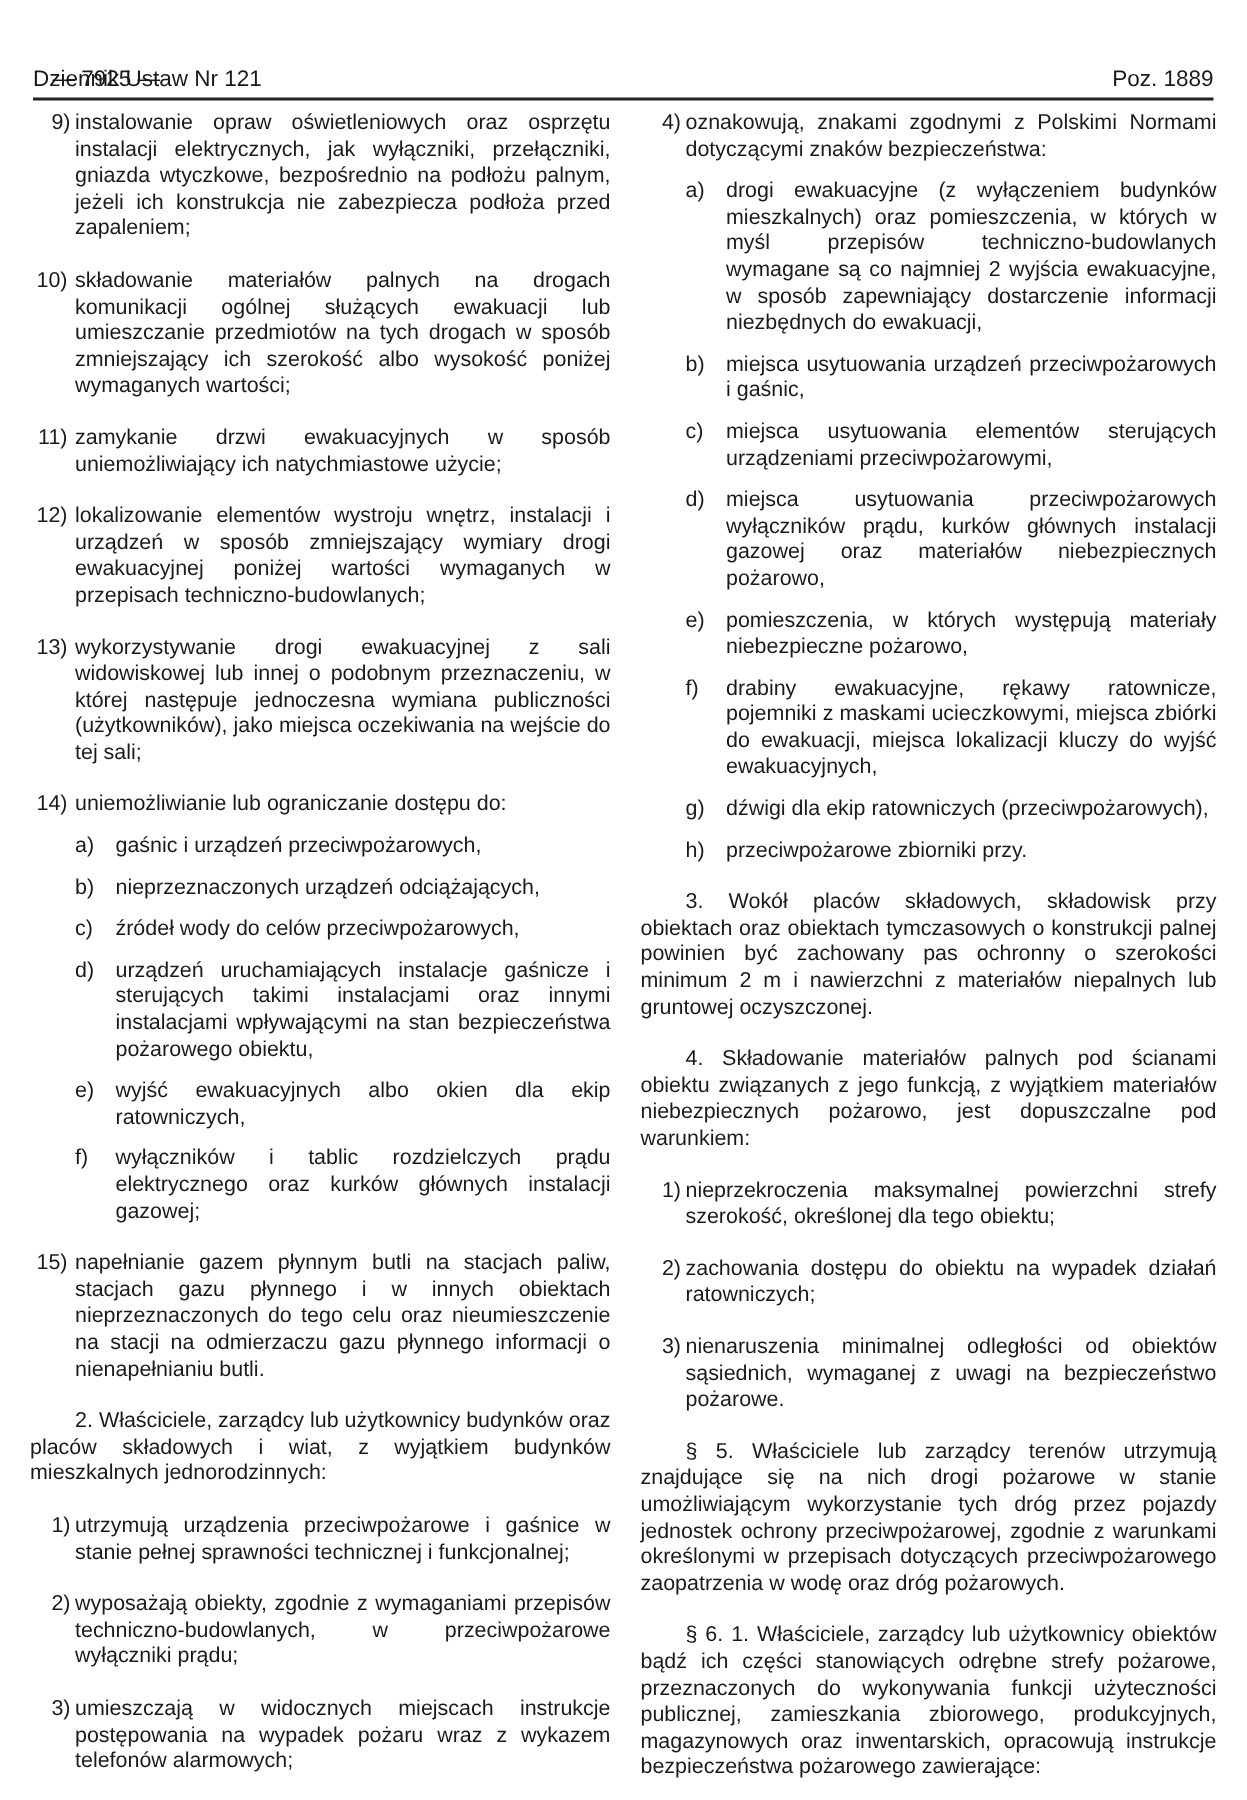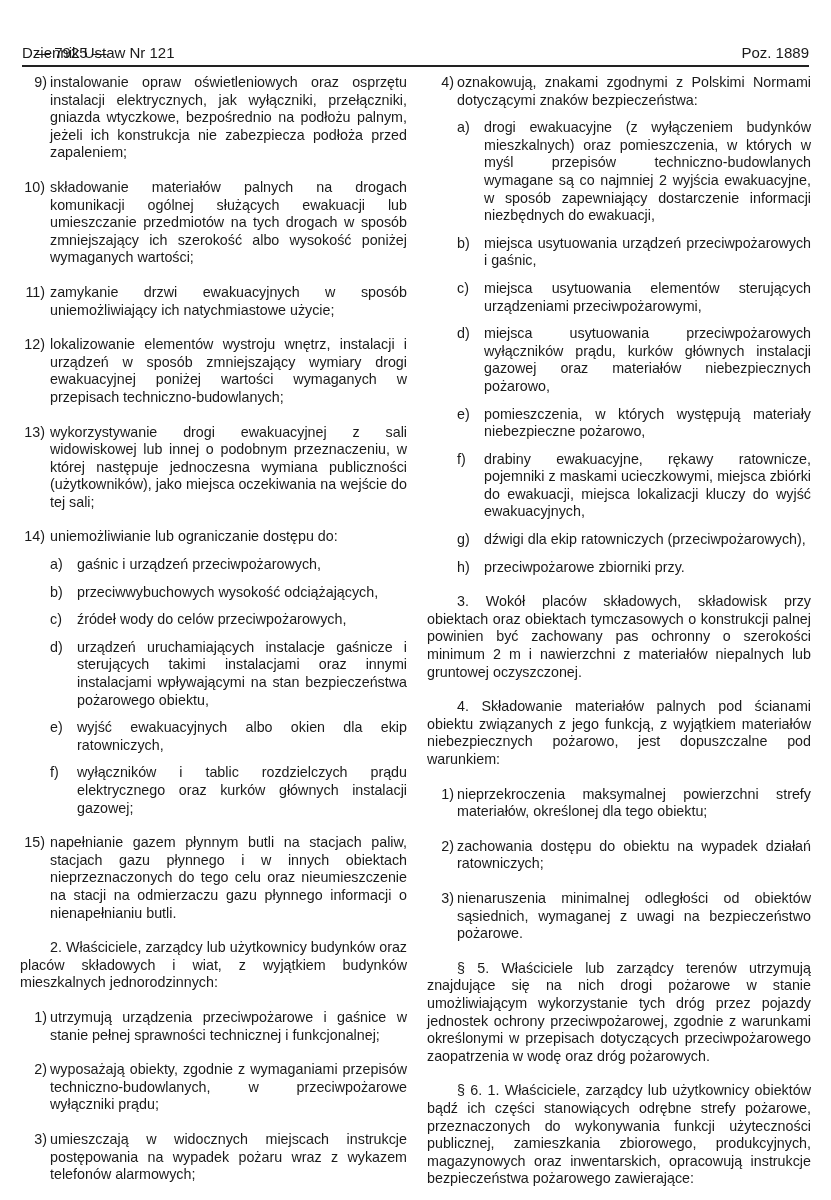--- a/index.html
+++ b/index.html
@@ -73,21 +73,21 @@
   <div class="item l1 wide" style="margin-bottom:10px;">
     <span class="num">14)</span>
     <span class="txt">uniemożliwianie lub ograniczanie dostępu do:</span>
   </div>
   <div class="item l2">
     <span class="num">a)</span>
     <span class="txt">gaśnic i urządzeń przeciwpożarowych,</span>
   </div>
   <div class="item l2">
     <span class="num">b)</span>
-    <span class="txt">przeciwwybuchowych wysokość odciążających,</span>
+    <span class="txt">nieprzeznaczonych urządzeń odciążających,</span>
   </div>
   <div class="item l2">
     <span class="num">c)</span>
     <span class="txt">źródeł wody do celów przeciwpożarowych,</span>
   </div>
   <div class="item l2">
     <span class="num">d)</span>
     <span class="txt">urządzeń uruchamiających instalacje gaśnicze i sterujących takimi instalacjami oraz innymi instalacjami wpływającymi na stan bezpieczeństwa pożarowego obiektu,</span>
   </div>
   <div class="item l2">
@@ -155,21 +155,21 @@
   <div class="item l2 last">
     <span class="num">h)</span>
     <span class="txt">przeciwpożarowe zbiorniki przy.</span>
   </div>
 
   <p class="para">3. Wokół placów składowych, składowisk przy obiektach oraz obiektach tymczasowych o konstrukcji palnej powinien być zachowany pas ochronny o szerokości minimum 2 m i nawierzchni z materiałów niepalnych lub gruntowej oczyszczonej.</p>
   <p class="para">4. Składowanie materiałów palnych pod ścianami obiektu związanych z jego funkcją, z wyjątkiem materiałów niebezpiecznych pożarowo, jest dopuszczalne pod warunkiem:</p>
 
   <div class="item l1">
     <span class="num">1)</span>
-    <span class="txt">nieprzekroczenia maksymalnej powierzchni strefy materiałów, określonej dla tego obiektu;</span>
+    <span class="txt">nieprzekroczenia maksymalnej powierzchni strefy szerokość, określonej dla tego obiektu;</span>
   </div>
   <div class="item l1">
     <span class="num">2)</span>
     <span class="txt">zachowania dostępu do obiektu na wypadek działań ratowniczych;</span>
   </div>
   <div class="item l1">
     <span class="num">3)</span>
     <span class="txt">nienaruszenia minimalnej odległości od obiektów sąsiednich, wymaganej z uwagi na bezpieczeństwo pożarowe.</span>
   </div>
 

